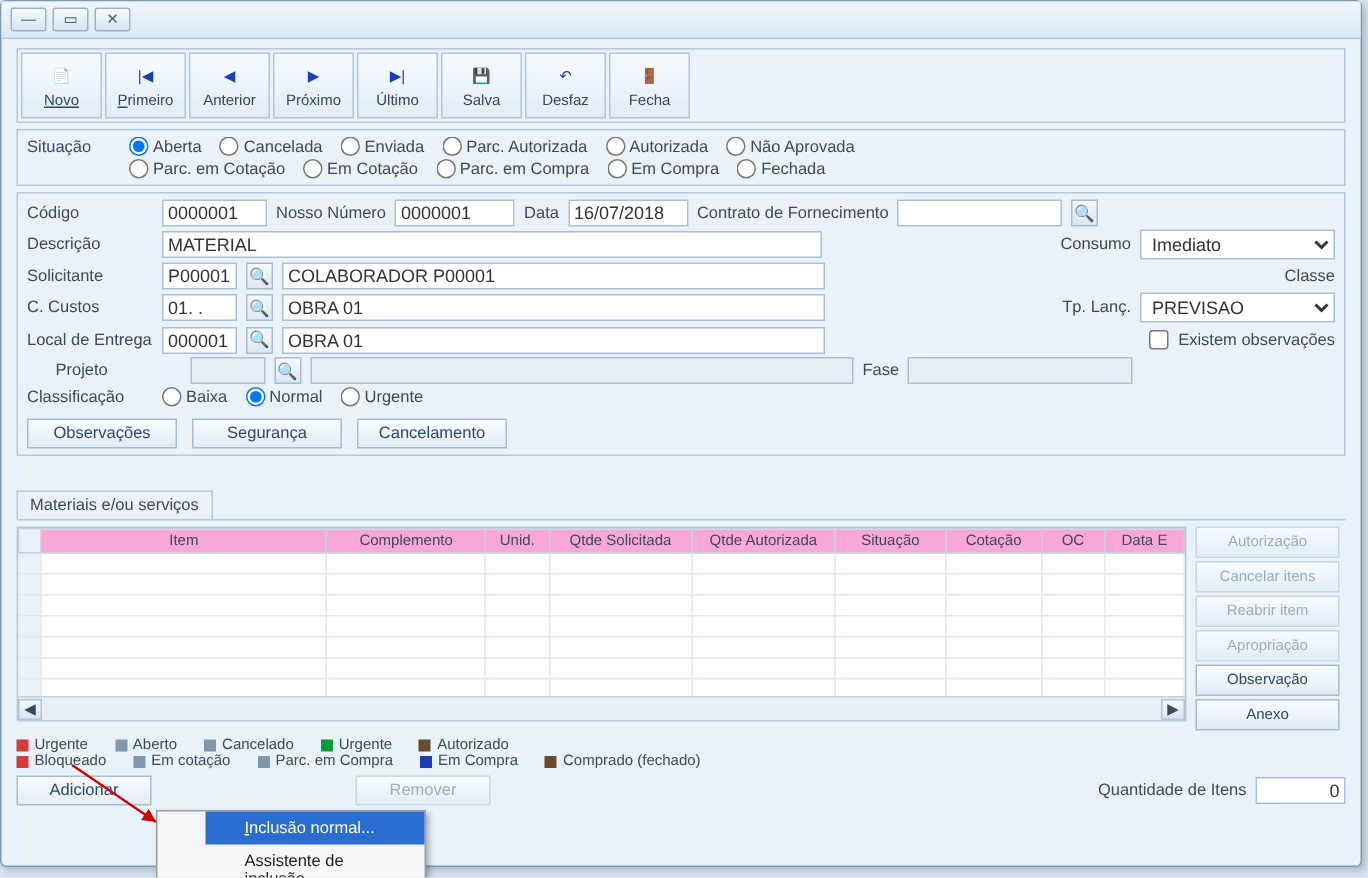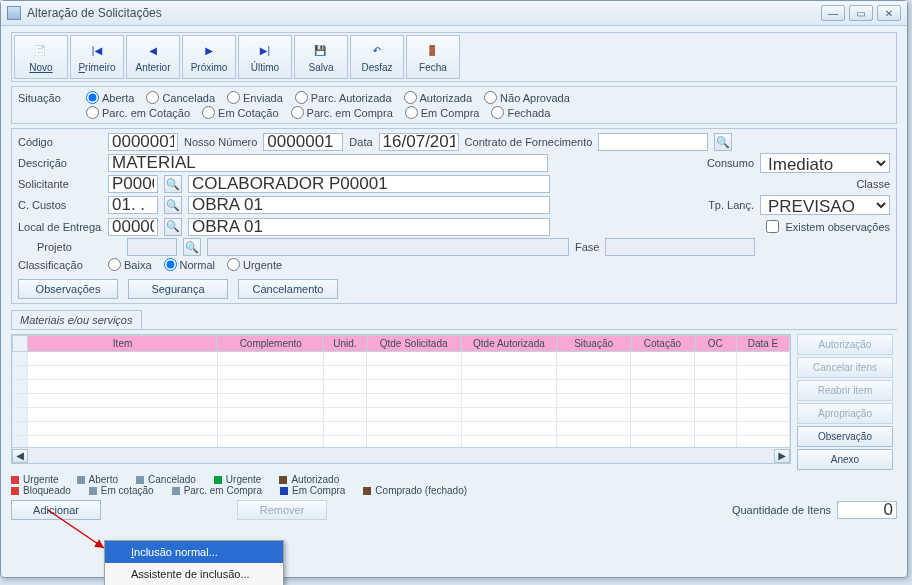--- a/index.html
+++ b/index.html
@@ -85,21 +85,21 @@
     margin-bottom: 4px;
   }
   .row { display: flex; align-items: center; gap: 6px; flex-wrap: wrap; }
   .row + .row { margin-top: 2px; }
   label.form-label { display:inline-block; min-width:62px; }
   input[type=text], .input, select {
     background: #fff;
     border: 1px solid #aabfd3;
     height: 18px;
     padding: 0 3px;
-    font-size: 17px;
+    font-size: 12px;
     color: #333;
   }
   select { height: 20px; }
   .lookup-btn {
     width: 18px; height: 18px;
     background: linear-gradient(#f5f9fd,#dbe7f2);
     border: 1px solid #a6bcd0;
     display:flex; align-items:center; justify-content:center;
     font-size: 11px;
     color: #4780b0;
@@ -113,21 +113,21 @@
     border: 1px solid #a6bcd0;
     padding: 3px 10px;
     font-size: 11px;
     color: #2e4866;
     cursor:pointer;
     min-width: 80px;
     text-align:center;
   }
   .btn.disabled { color:#9badbd; border-color:#c7d6e3; cursor:default; }
   .sidebtn { width:96px; font-size:10px; padding:4px 0; }
-  .tabbar { display:flex; align-items:flex-start; border-bottom:1px solid #b5c8d9; margin-top:6px;font-style:italic; }
+  .tabbar { display:flex; align-items:flex-start; border-bottom:1px solid #b5c8d9; margin-top:23px; }
   .tab {
     background:#eaf1f8;
     border:1px solid #b5c8d9;
     border-bottom:none;
     padding:3px 8px;
     font-size:11px;
     margin-right:2px;
   }
   .grid-wrap {
     display:flex;
@@ -195,43 +195,40 @@
     width:180px;
     background:#f6f6f6;
     border:1px solid #a0a0a0;
     box-shadow:2px 2px 4px rgba(0,0,0,0.3);
     z-index:10;
   }
   .context-menu .mitem {
     padding:5px 10px 5px 26px;
     font-size:11px;
     color:#222;
+    margin-left:32px;
   }
   .context-menu .mitem.sel {
     background:#2a6dd0;
     color:#fff;
   }
   .context-menu .mitem u { text-decoration: underline; }
   .arrow-svg {
     position:absolute;
     left:46px; top:508px;
     z-index:11;
     pointer-events:none;
   }
 </style>
 </head>
 <body>
 
 <div class="window">
 
   <div class="titlebar">
-    <div class="titlebar-left">
-      <span class="titlebar-icon"></span>
-      <span class="title-text">Alteração de Solicitações</span>
-    </div>
     <div class="winbtns">
       <div class="winbtn">—</div>
       <div class="winbtn">▭</div>
       <div class="winbtn">✕</div>
     </div>
   </div>
 
   <div class="content">
 
     <div class="toolbar">

